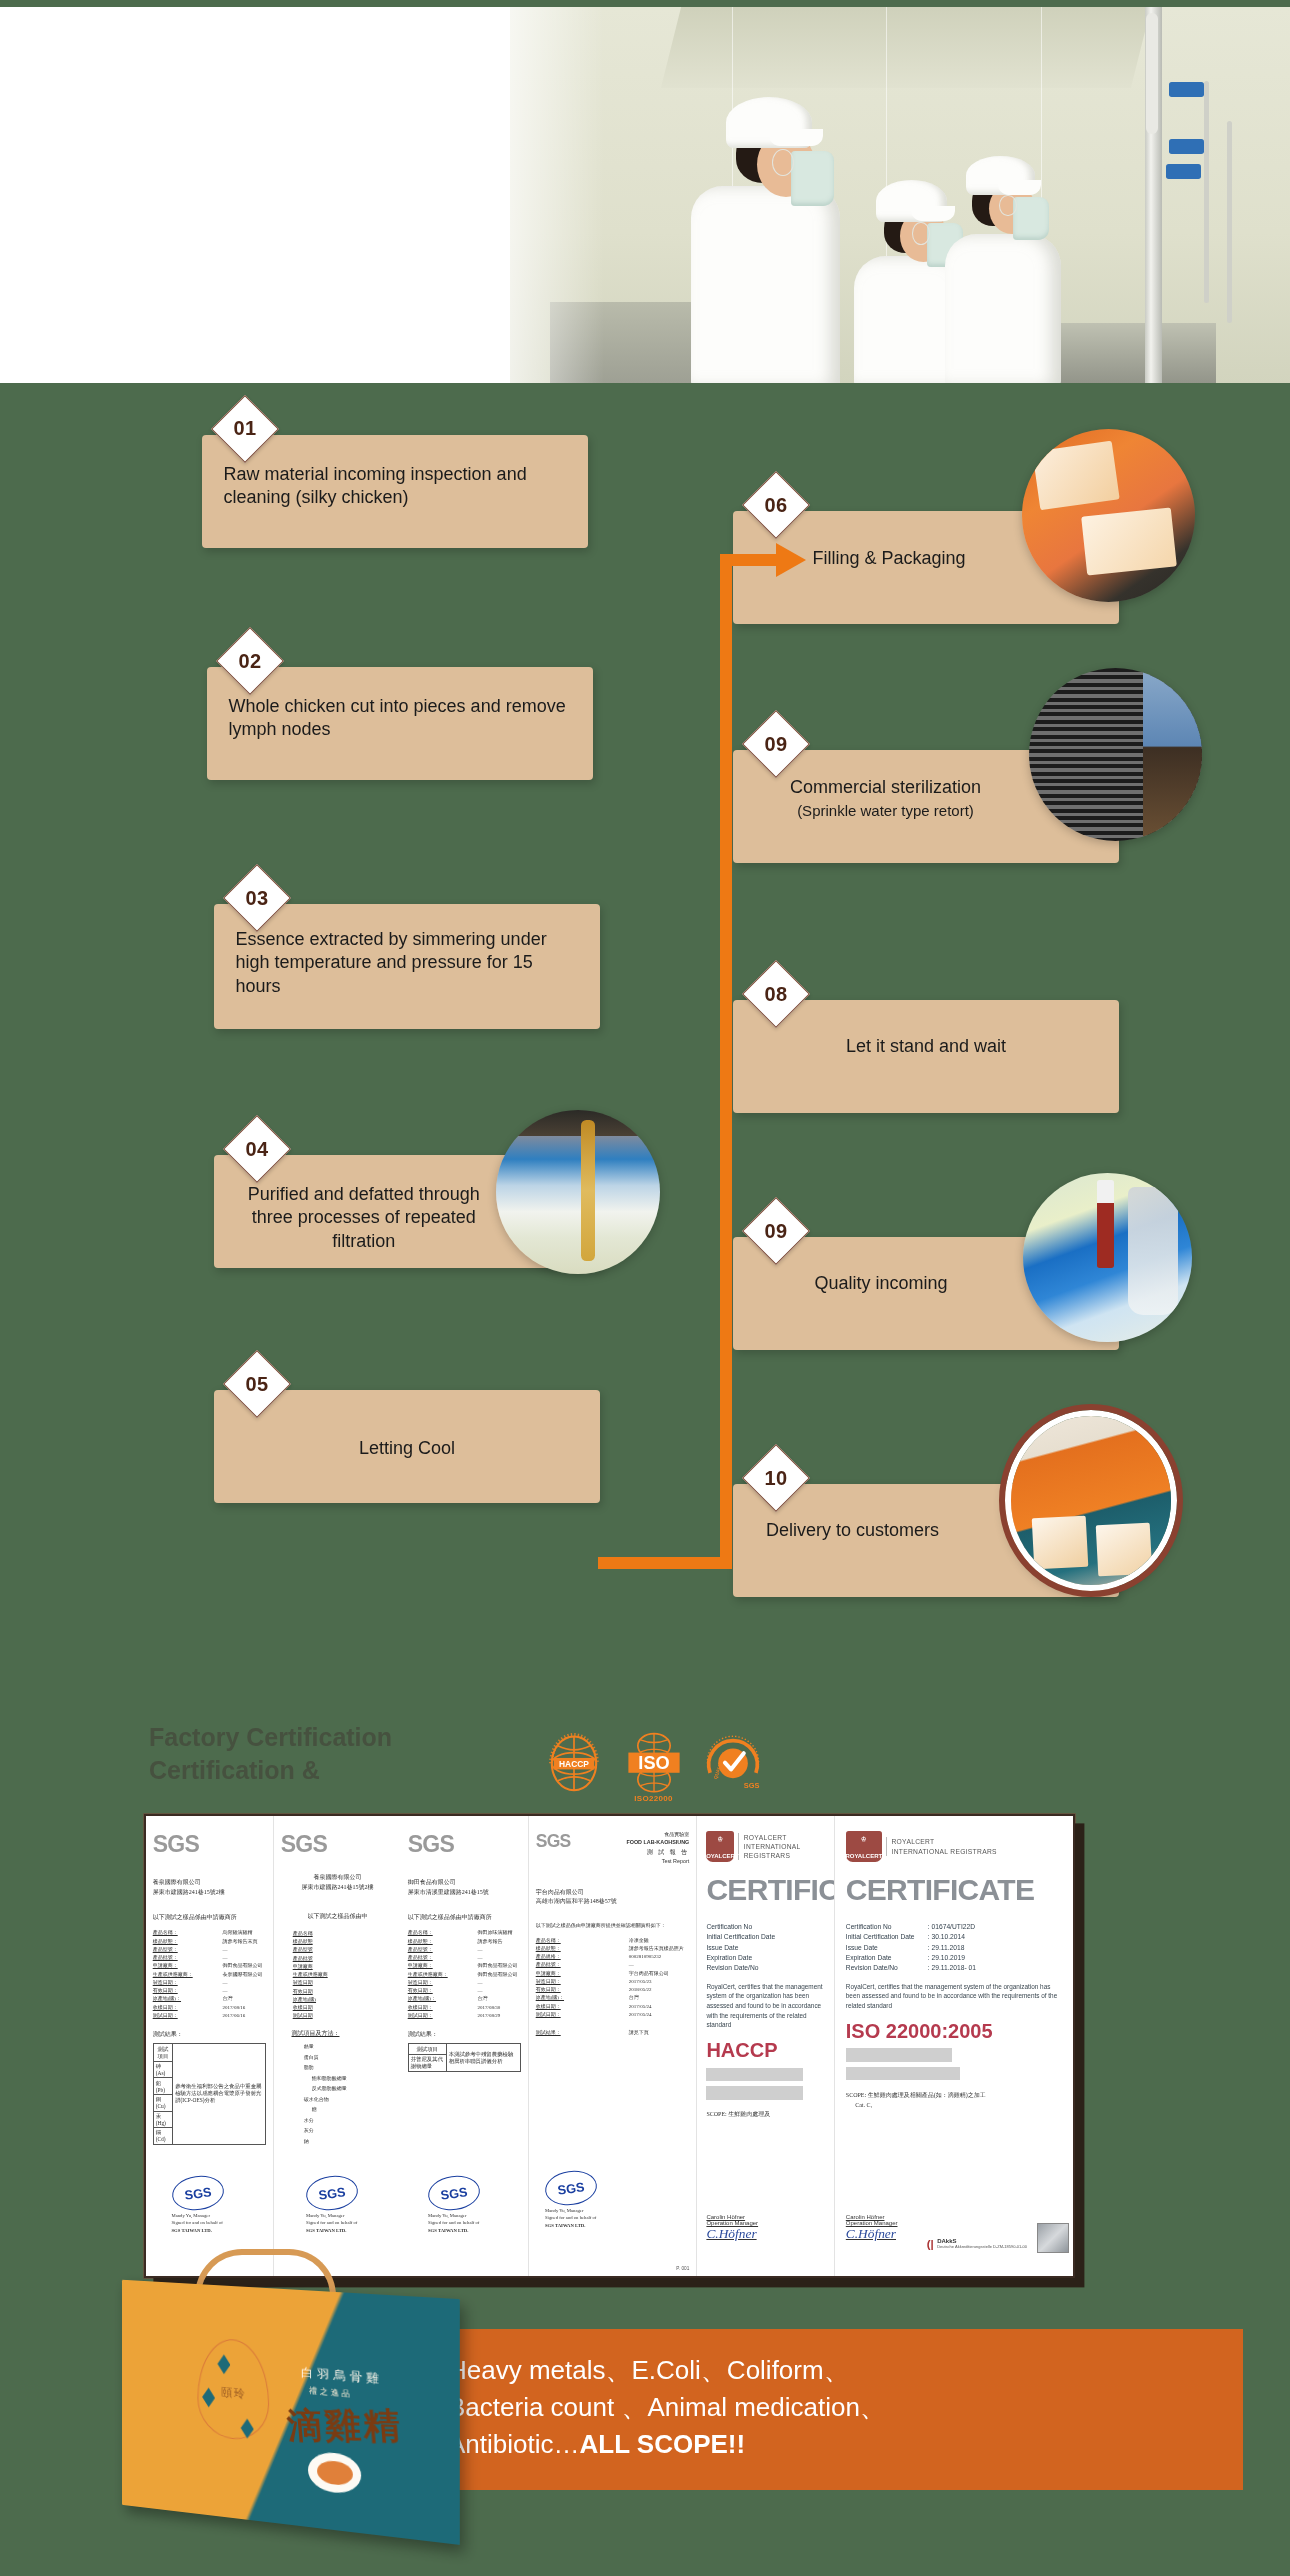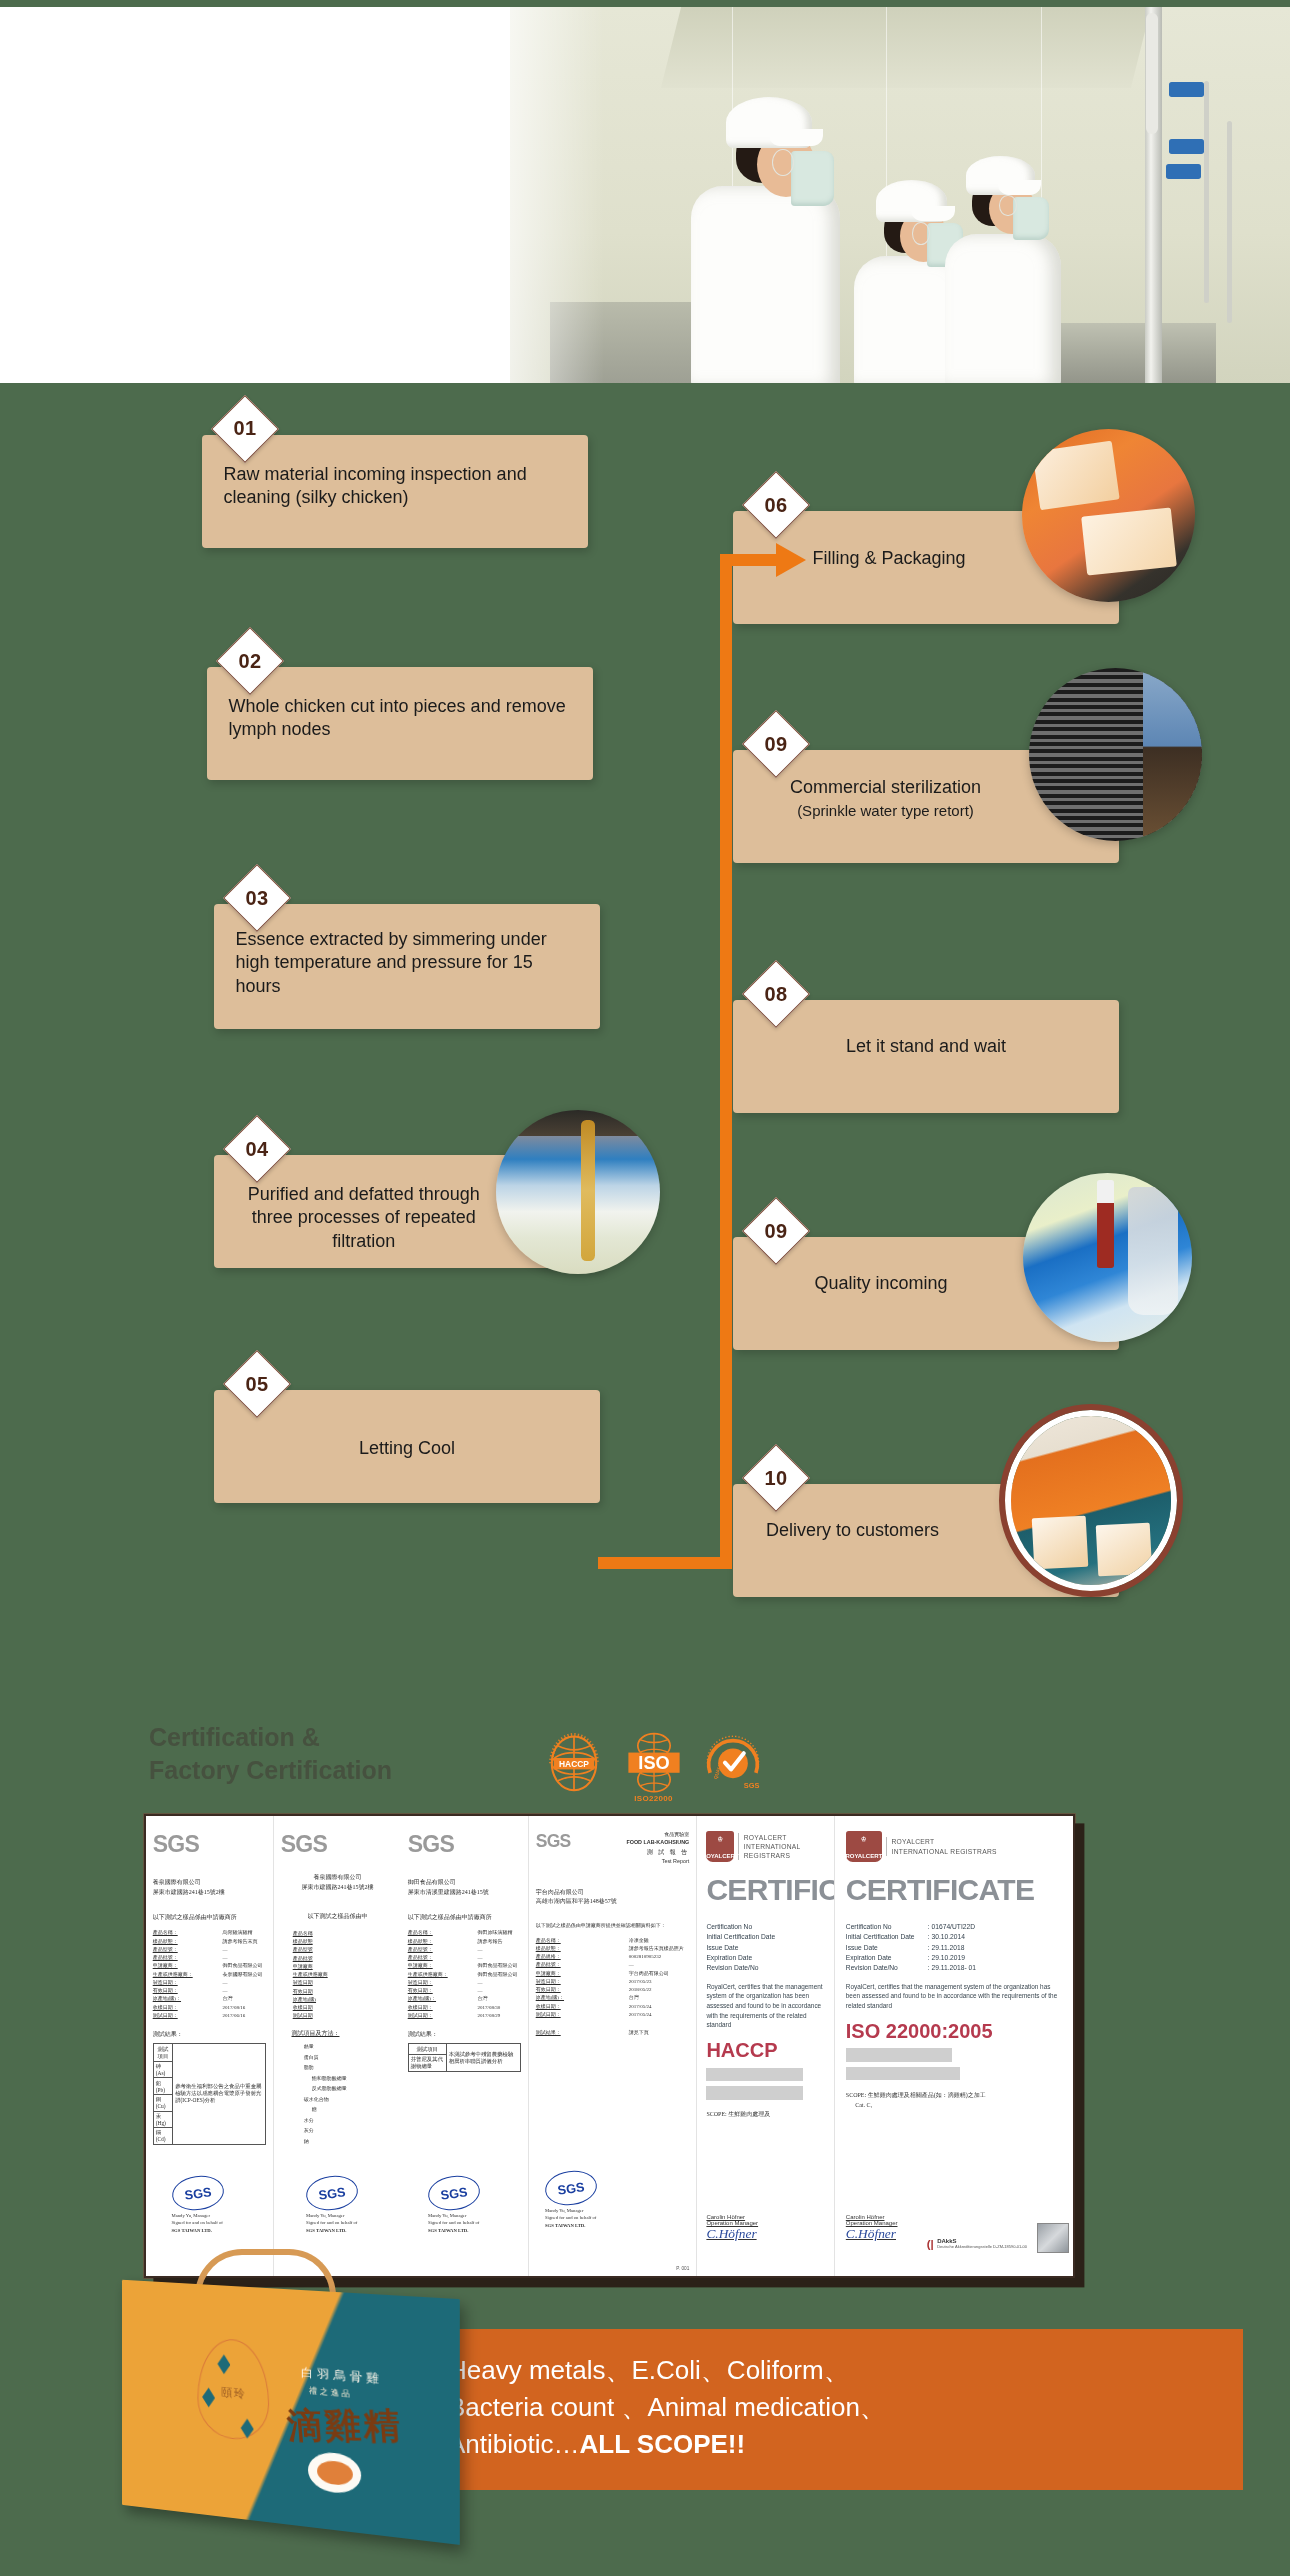--- a/index.html
+++ b/index.html
@@ -365,22 +365,22 @@
     <div class="circ-ring" style="left:272px; top:-44px; width:172px; height:181px;">
       <div class="pf-gift"></div>
     </div>
   </div>
 
 </div>
 
 <div class="cert">
 
   <div class="cert-title">
+    <div>Factory Certification</div>
     <div>Certification &amp;</div>
-    <div>Factory Certification</div>
   </div>
 
   <div class="badges">
 
     <div class="bdg">
       <svg class="bdg-svg" width="62" height="62" viewBox="0 0 92 92" aria-hidden="true">
         <ellipse cx="46" cy="48" rx="33" ry="40" fill="none" stroke="#f08020" stroke-width="3"></ellipse>
         <ellipse cx="46" cy="48" rx="33" ry="16" fill="none" stroke="#f08020" stroke-width="2.5"></ellipse>
         <path d="M46 8 L46 88" stroke="#f08020" stroke-width="2.5"></path>
         <path d="M22 22 Q46 34 70 22" fill="none" stroke="#f08020" stroke-width="2.5"></path>

